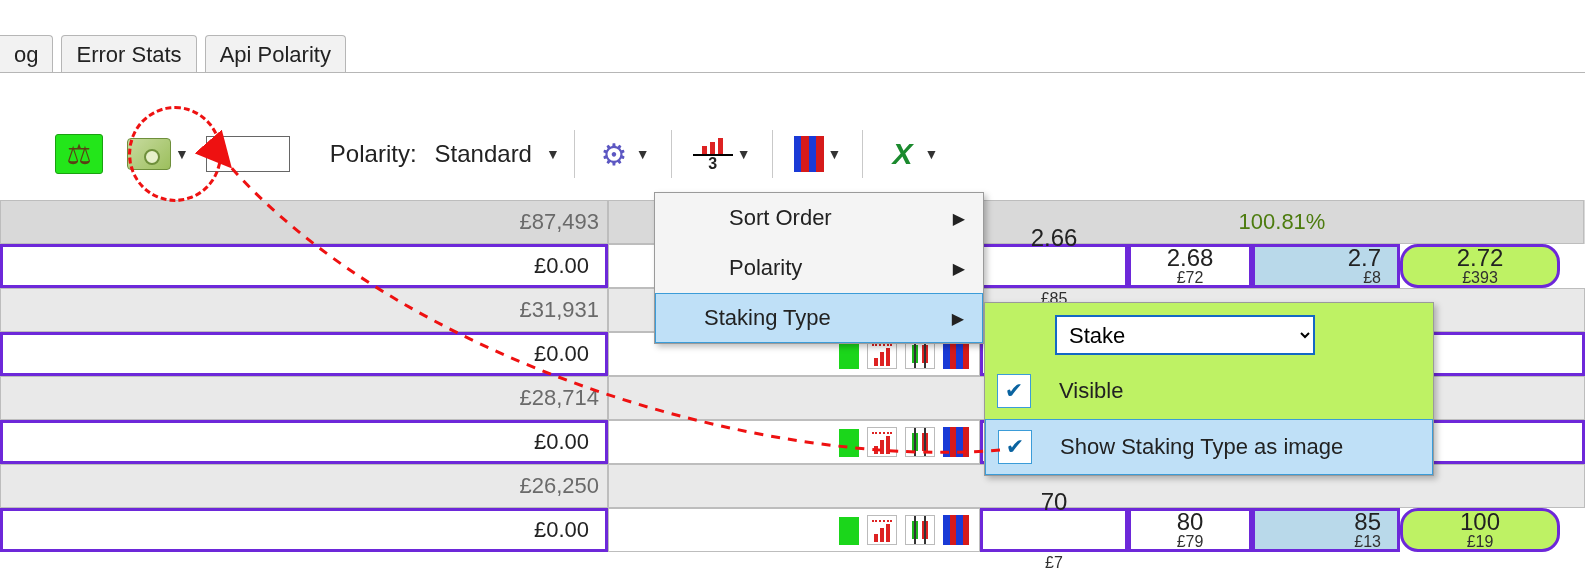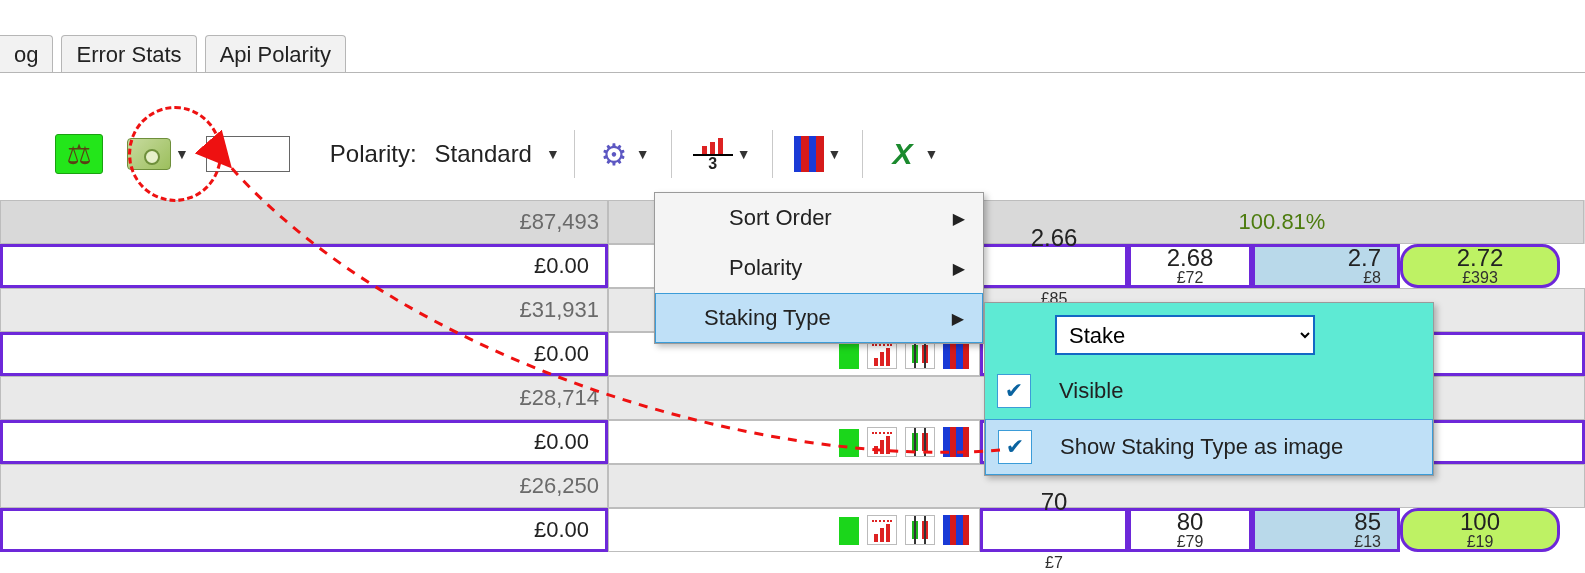--- a/index.html
+++ b/index.html
@@ -204,21 +204,21 @@
     height:50px;
     display:flex;align-items:center;
     padding:0 54px 0 74px;
     font-size:22px;
     position:relative;
   }
   .menu .mitem .arrow{ position:absolute; right:18px; font-size:16px;}
   .menu .mitem.hl{ background:#bfe0f7; border:1px solid #3b9cd8;padding-left:48px;}
   .menu1 { left:654px; top:192px; width:330px;}
 
-  .menu2 { left:984px; top:302px; width:450px; background:#5eead4;}
+  .menu2 { left:984px; top:302px; width:450px; background:#bef264;}
   .menu2 .ckrow{ height:56px; display:flex;align-items:center; padding:0 20px 0 12px; font-size:22px;}
   .menu2 .ckrow.hl{ background:#bfe0f7; border:1px solid #3b9cd8;}
   .menu2 .ck{
     width:34px;height:34px;border:1px solid #3b9cd8;
     display:flex;align-items:center;justify-content:center;
     color:#0a63a0;font-size:22px;margin-right:28px;background:#fff;
   }
   .menu2 .selwrap{padding:12px 20px 8px 70px;}
   .menu2 select{
     width:260px;height:40px;border:2px solid #1368c4;

